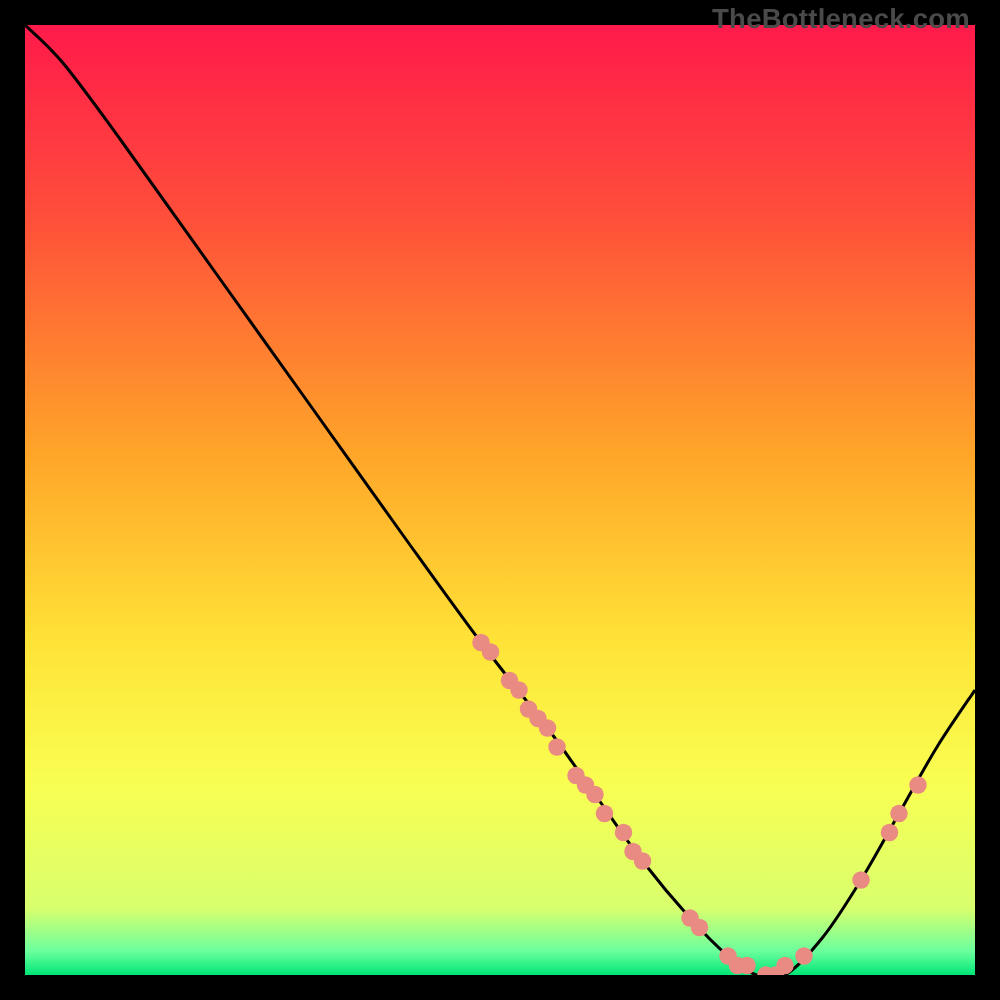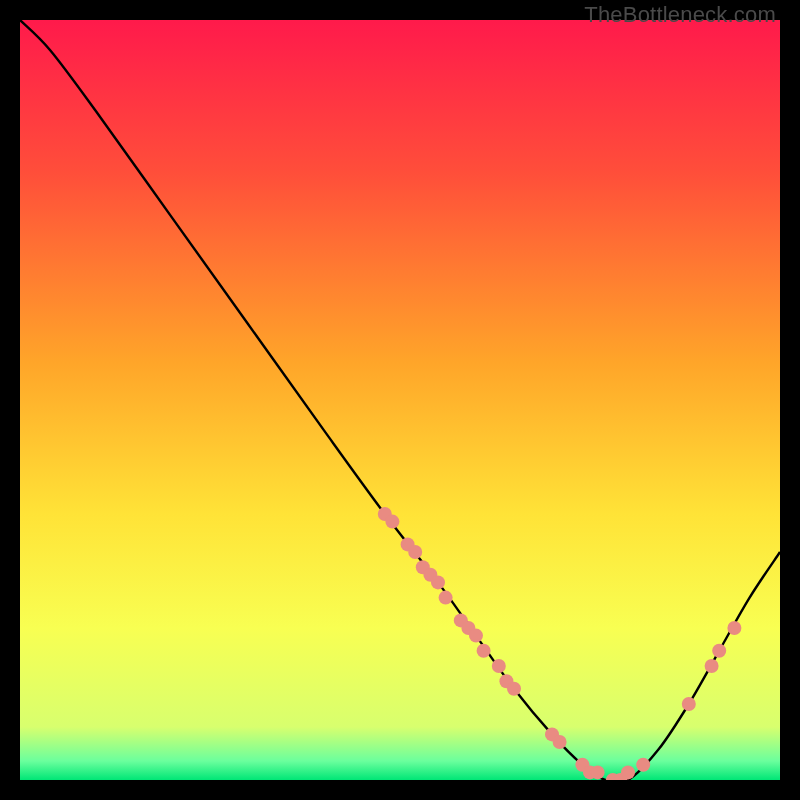--- a/index.html
+++ b/index.html
@@ -25,21 +25,21 @@
     top: 0;
     width: 760px;
     height: 760px;
   }
   .watermark {
     position: absolute;
     top: 2px;
     right: 24px;
     color: #4a4a4a;
     font-size: 22px;
-    font-weight: 400;
+    font-weight: 700;
     letter-spacing: 0.2px;
     z-index: 10;
   }
   svg {
     display: block;
   }
 </style>
 </head>
 <body>
 

